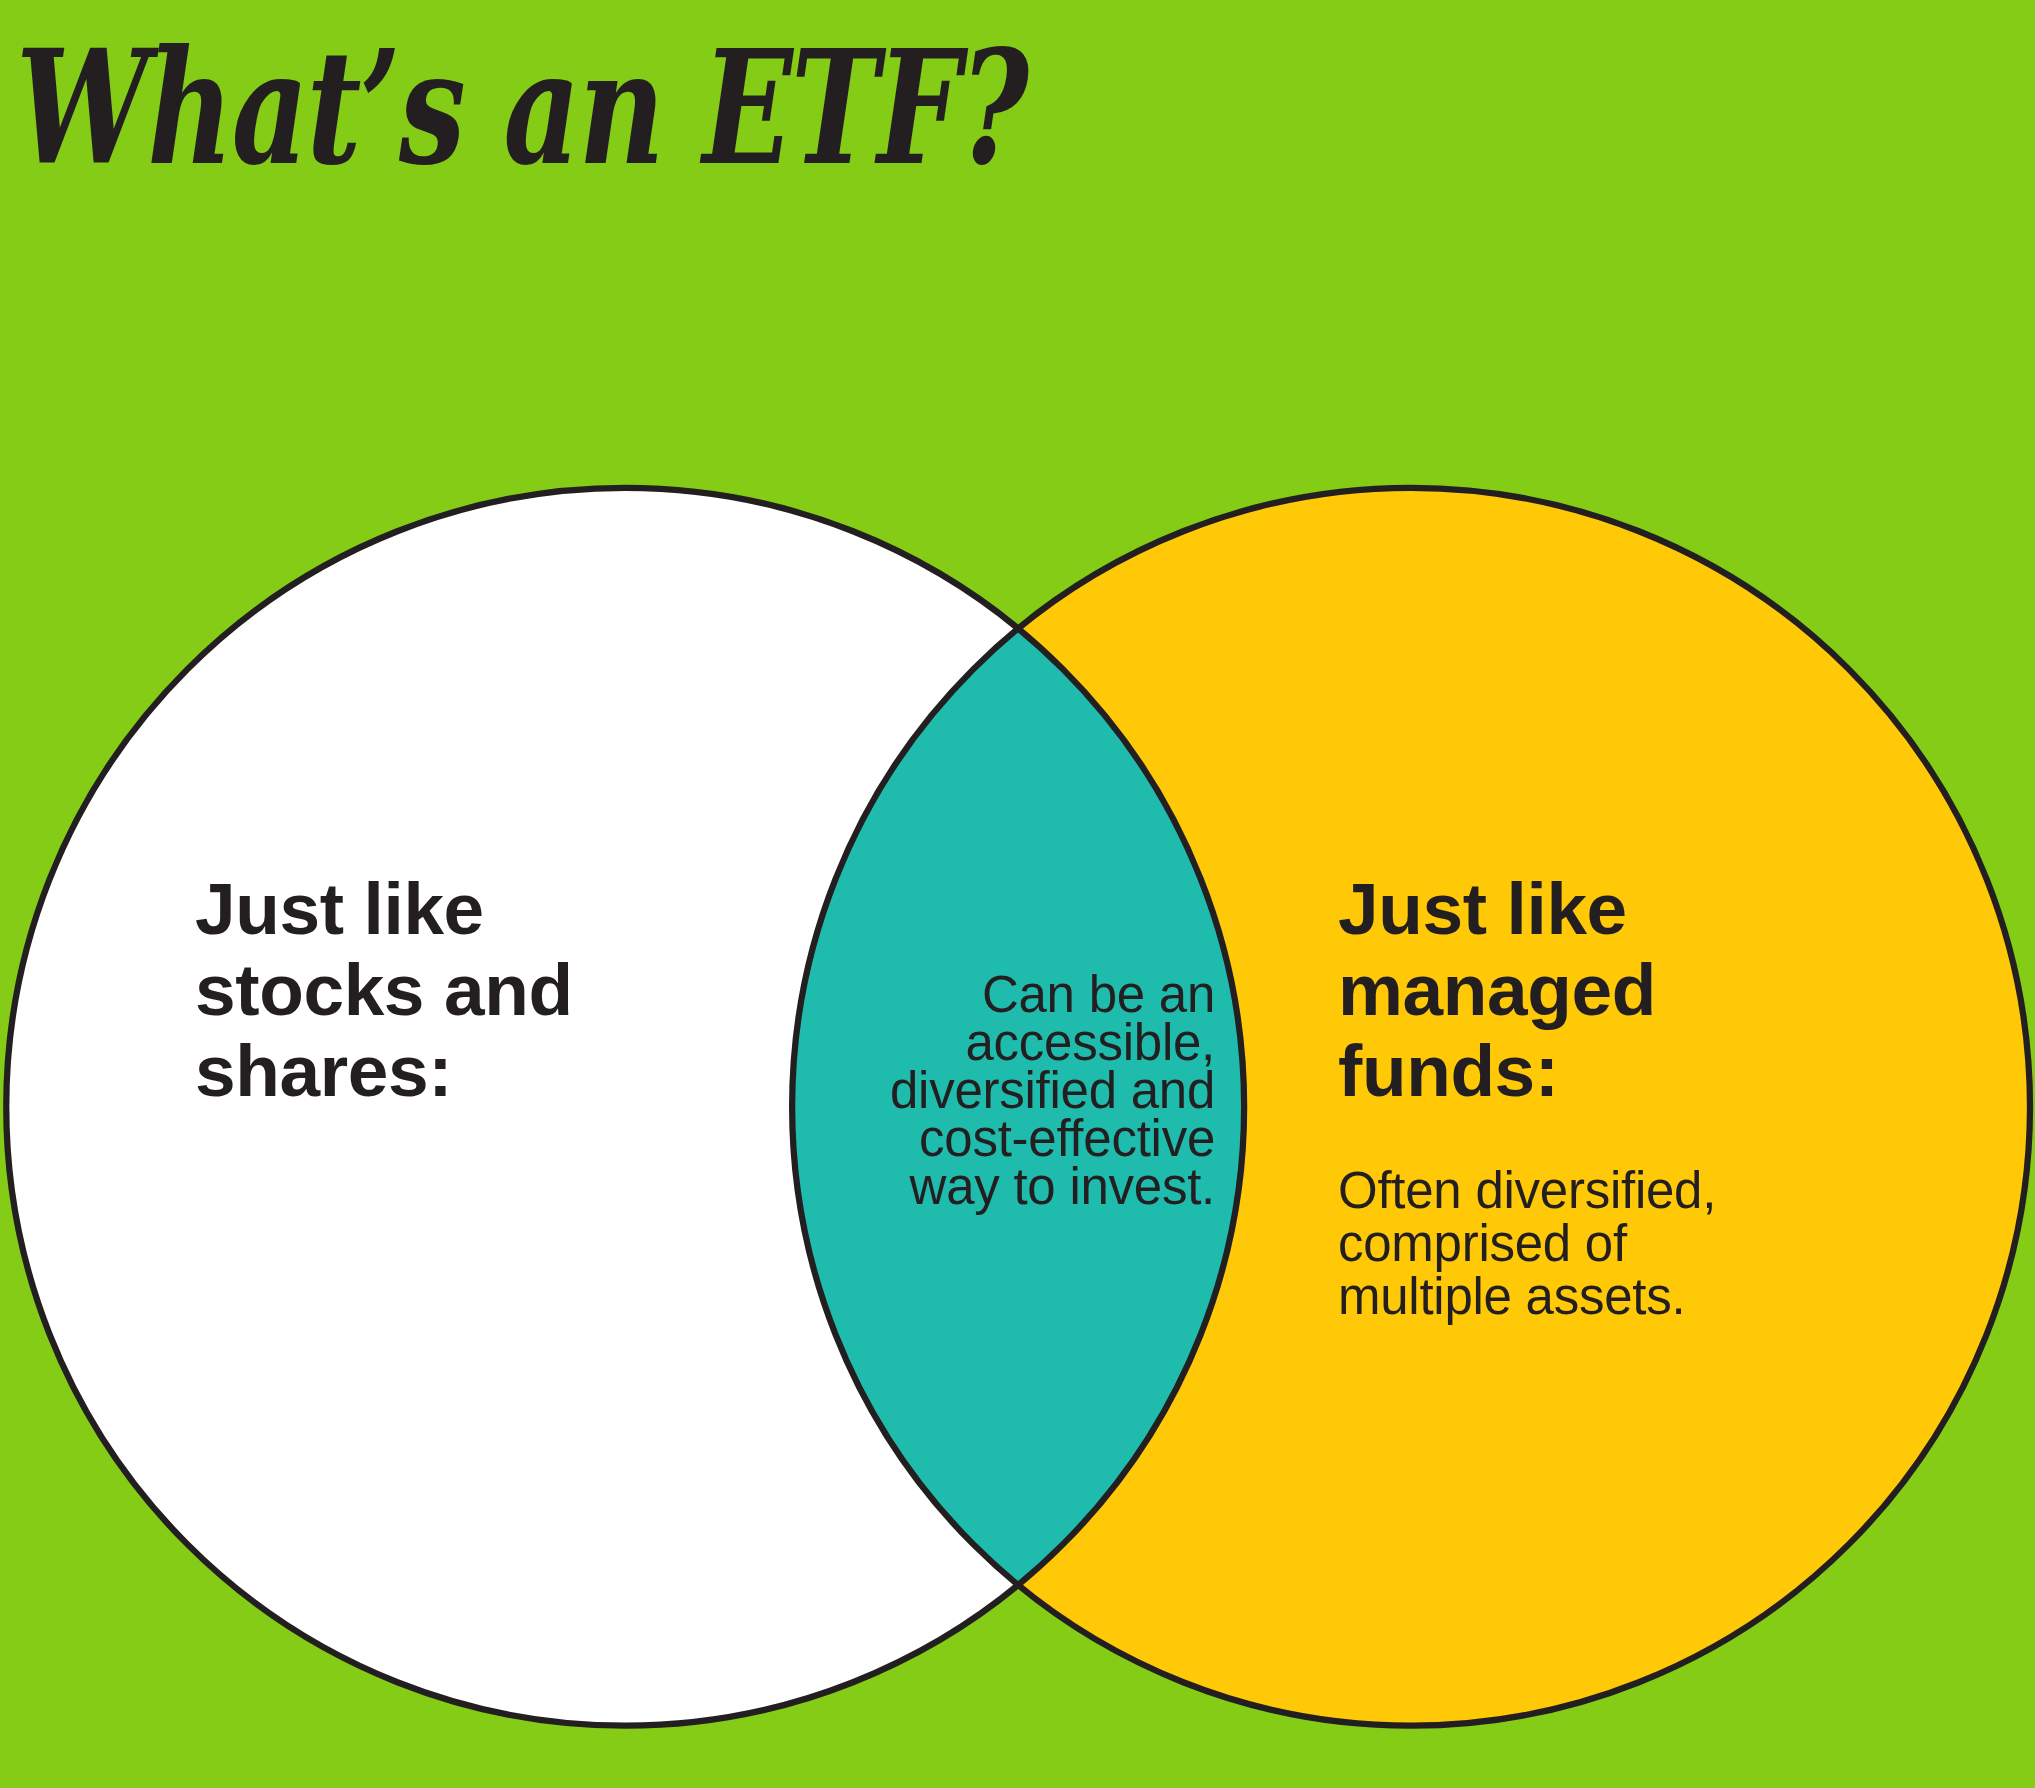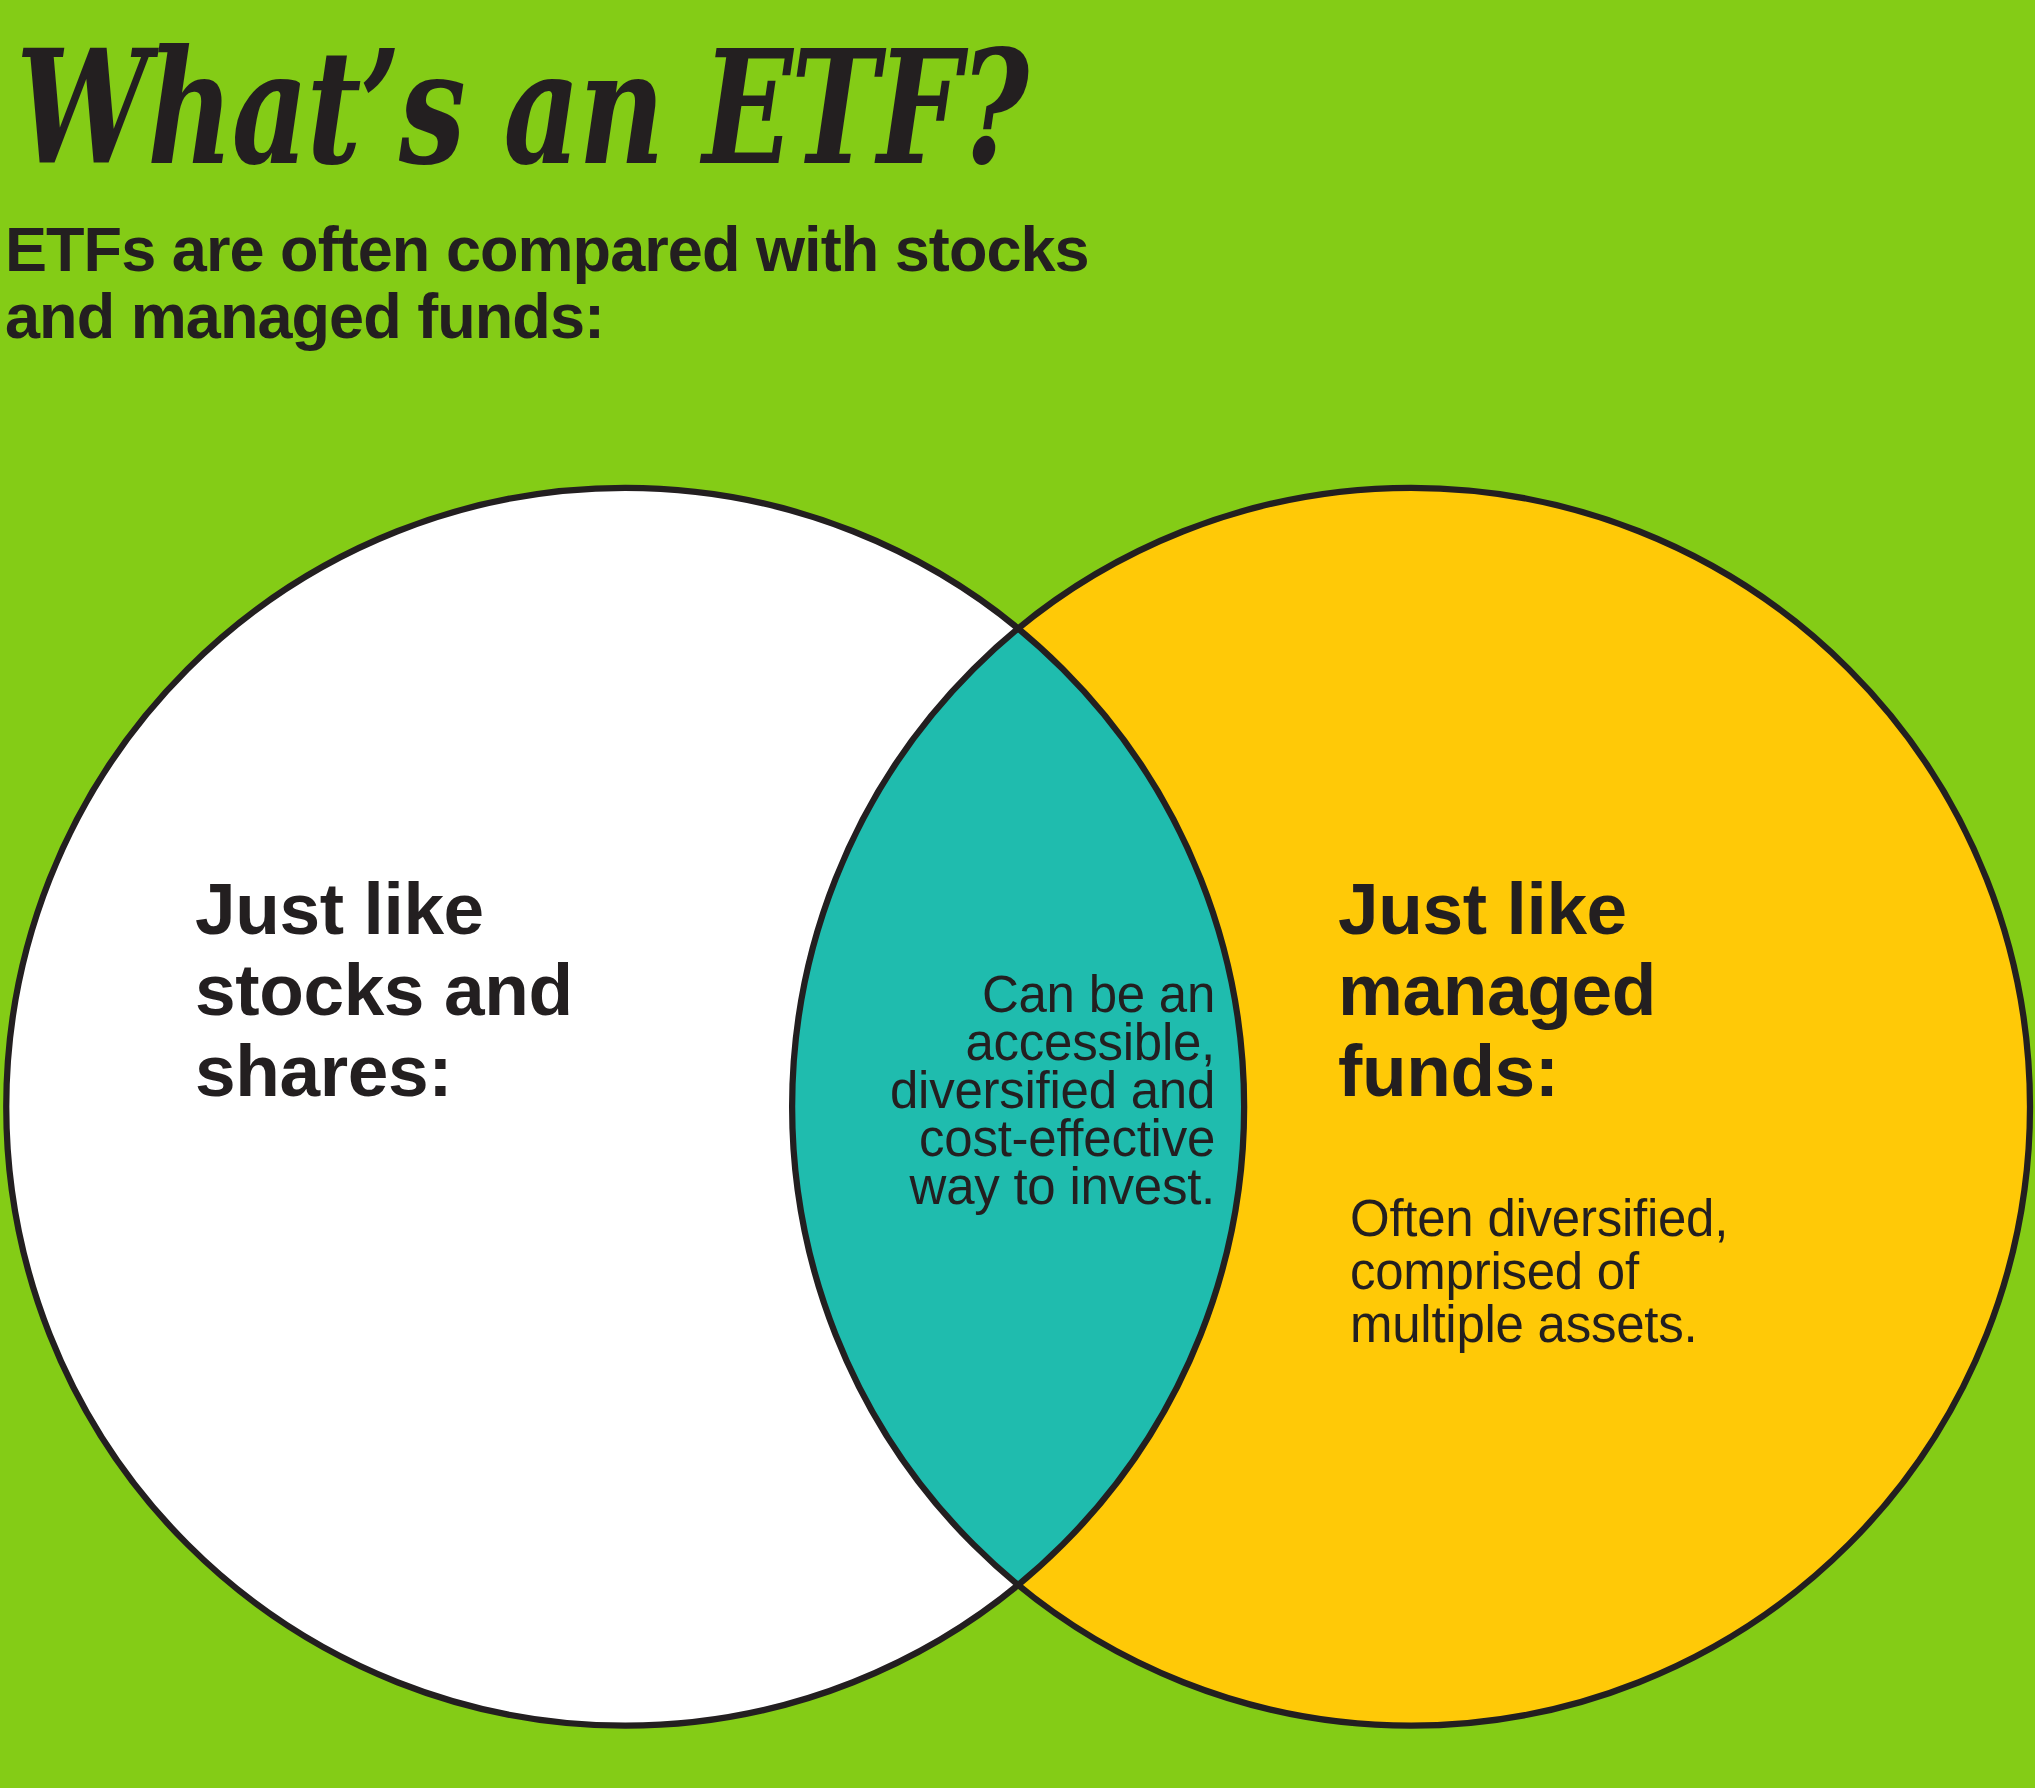--- a/index.html
+++ b/index.html
@@ -66,32 +66,30 @@
     letter-spacing: -0.005em;
   }
   .left-col   { left: 195px;  width: 550px; }
   .right-col  { left: 1338px; width: 613px; }
   .center-col { left: 777px; width: 438px; text-align: center; }
   .left-heading   { top: 868px; }
   .left-body      { top: 1164px; }
   .center-heading { top: 869px; }
   .center-body    { top: 971px; font-size: 51px; line-height: 48px; text-align: right; }
   .right-heading  { top: 868px; }
-  .right-body-1   { top: 1192px; margin-left: 12px; }
+  .right-body-1   { top: 1164px; }
   .right-body-2   { top: 1339px; }
 </style>
 </head>
 <body>
 
 <div class="canvas">
 
   <h1 class="title">What’s an ETF?</h1>
 
-  <p class="subtitle">ETFs are often compared with stocks
-and managed funds:</p>
 
   <svg class="venn-svg" viewBox="0 0 3255 2861">
     <defs>
       <clipPath id="clip-right-circle">
         <circle cx="2257" cy="1770" r="990"></circle>
       </clipPath>
     </defs>
 
     <circle cx="1000" cy="1770" r="990" fill="#FFFFFF"></circle>
 

